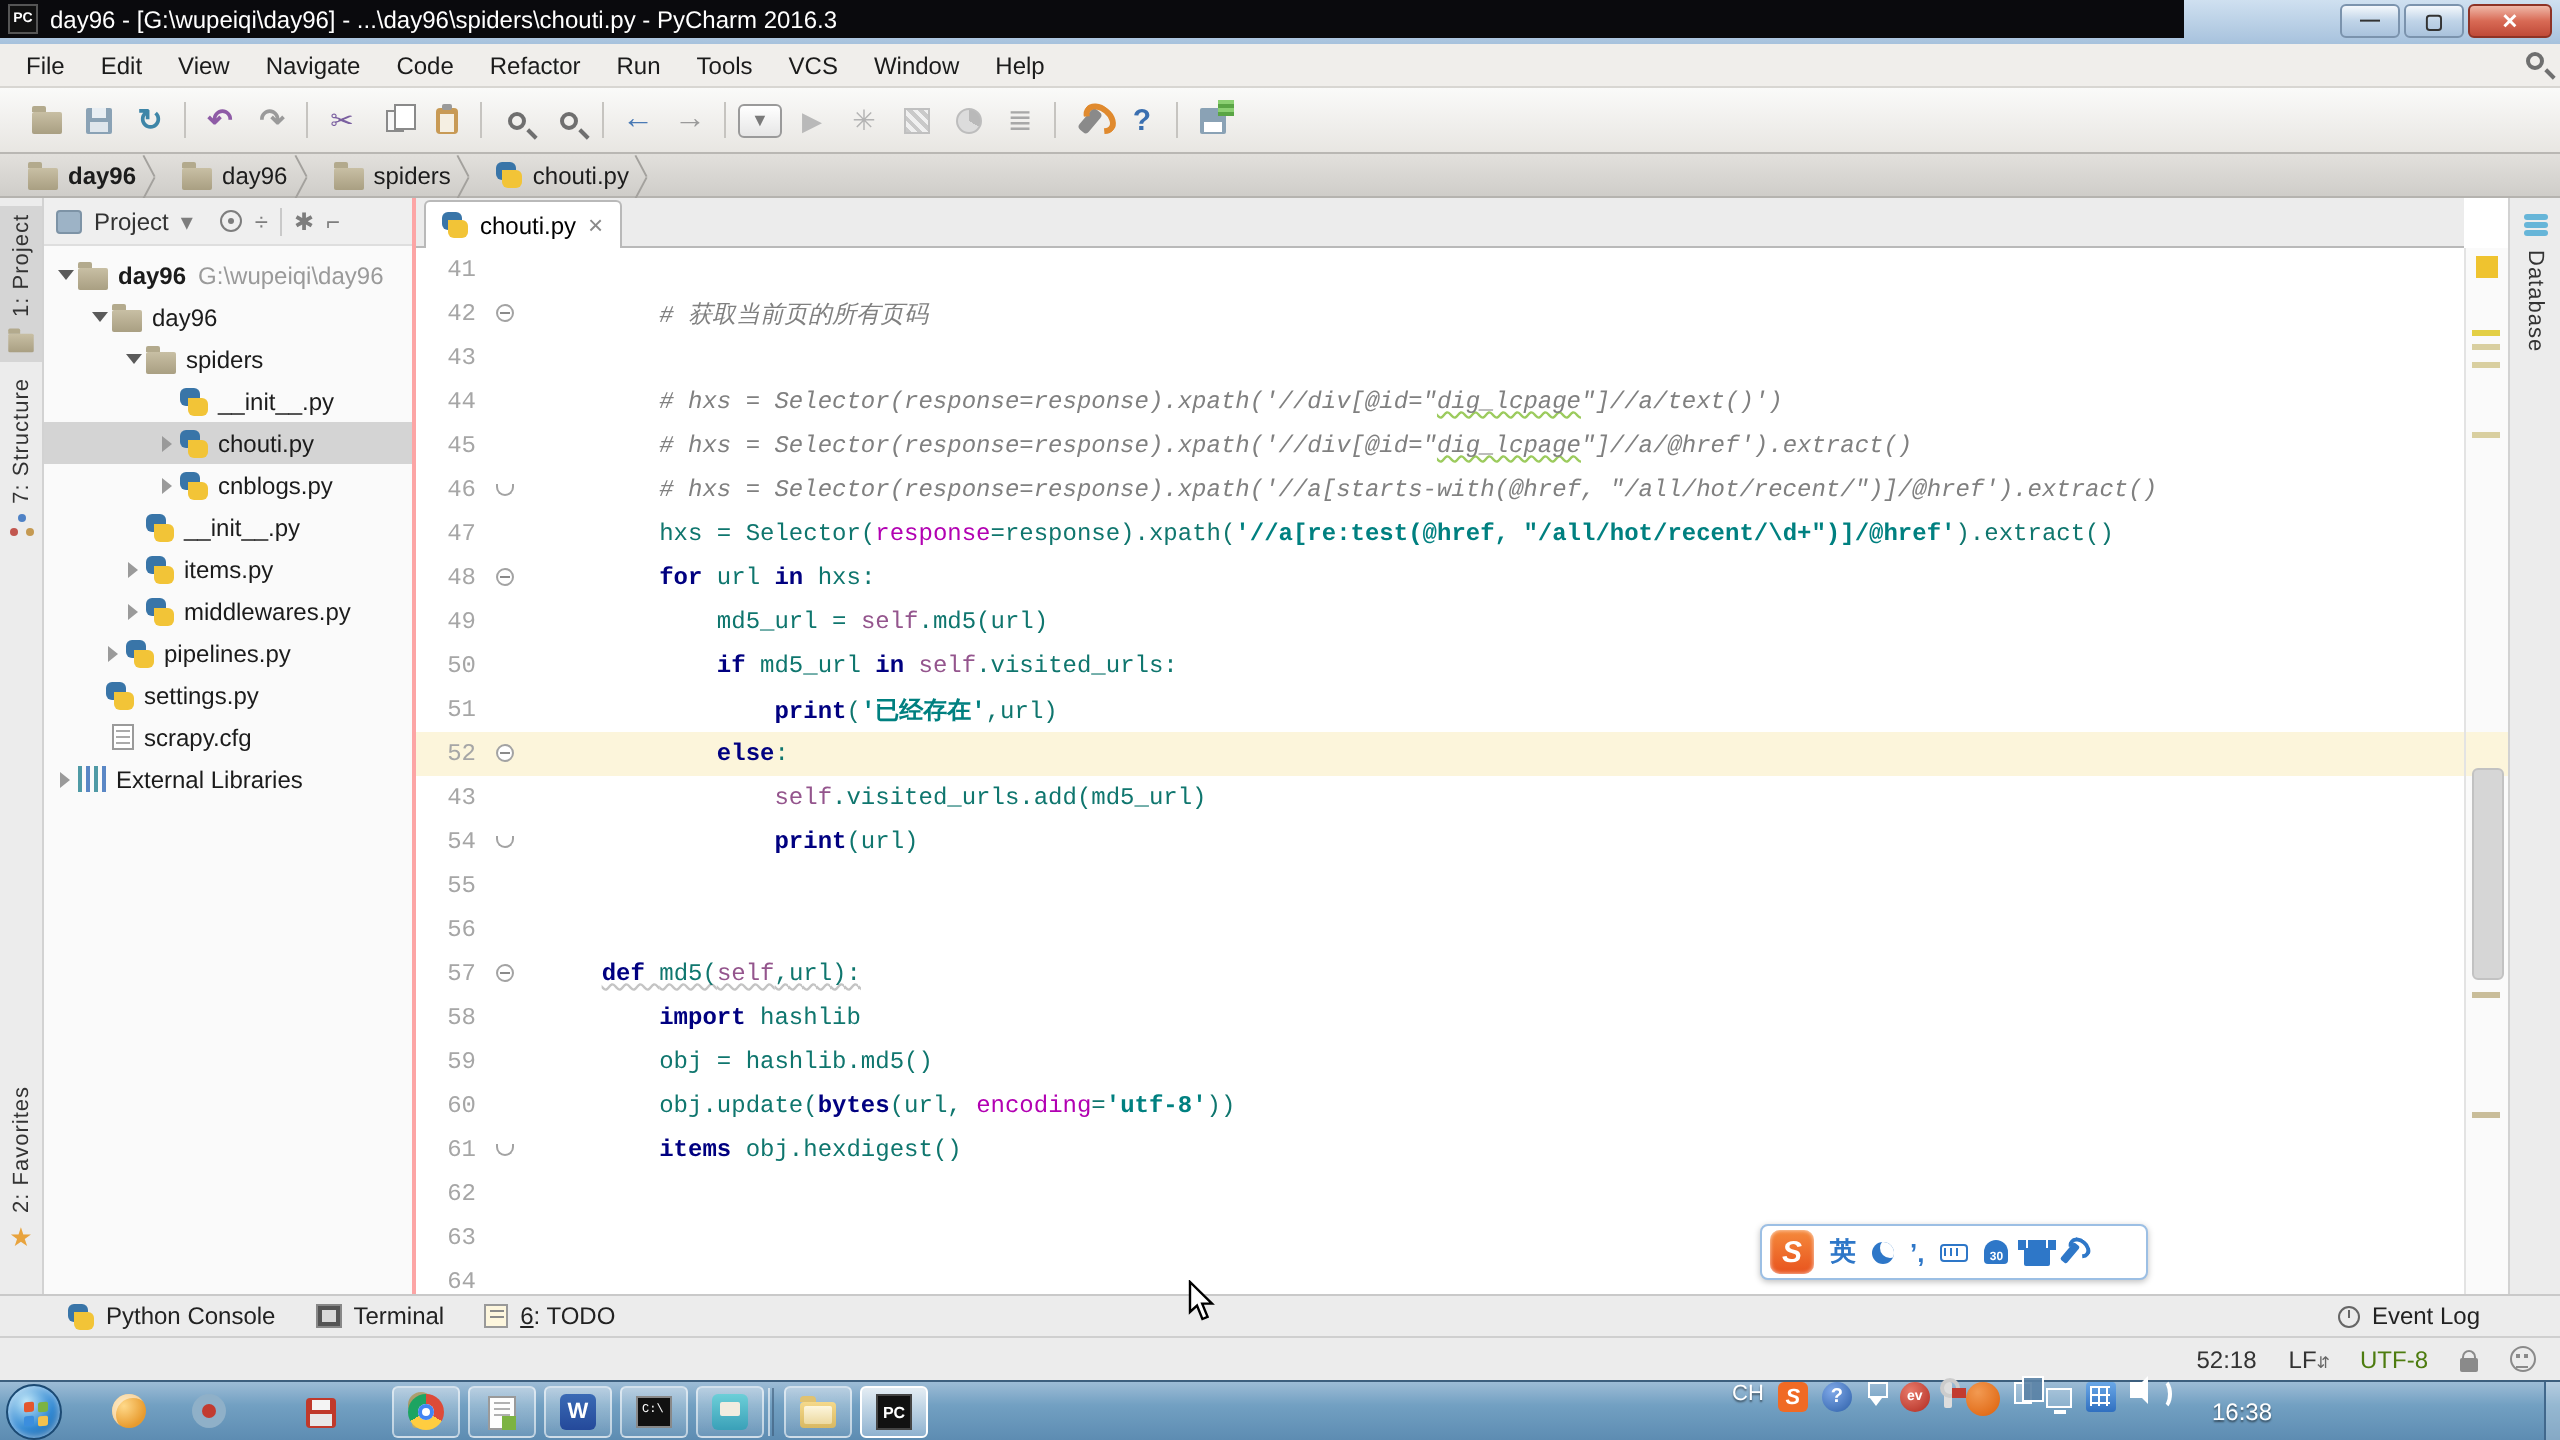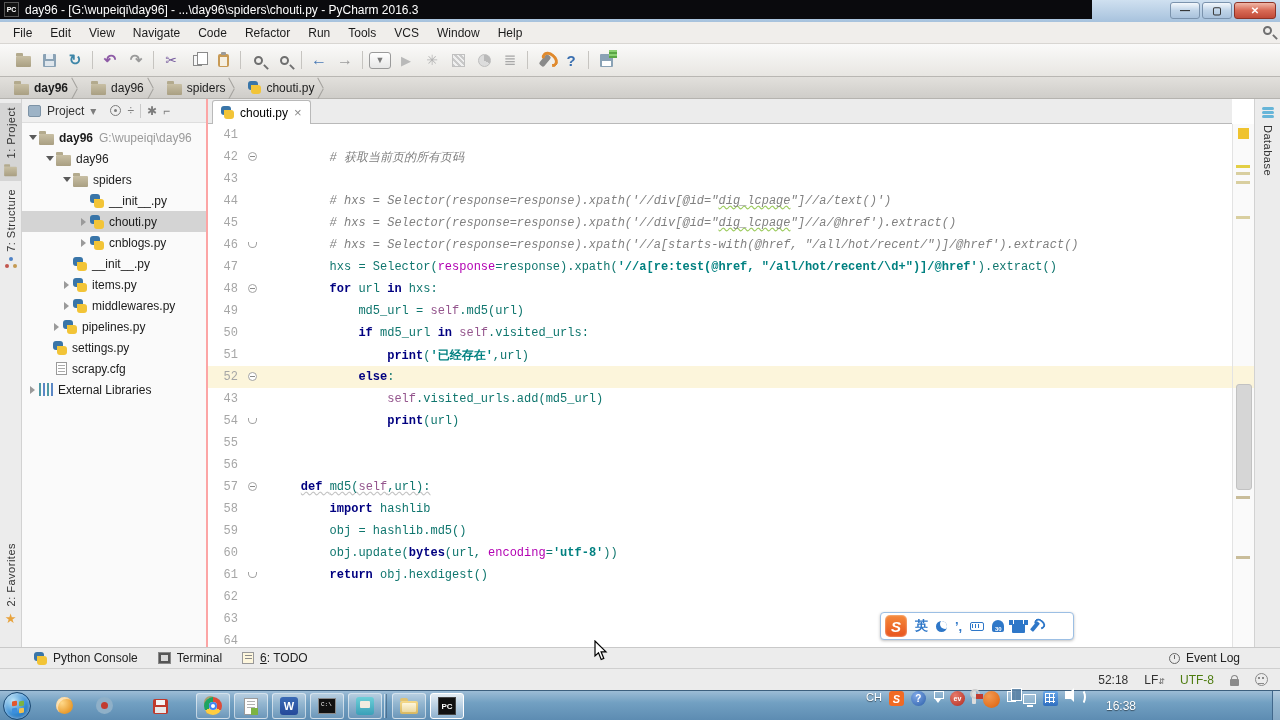--- a/index.html
+++ b/index.html
@@ -625,21 +625,21 @@
         </div>
         <span class="code"><span class="pln">        obj.update(</span><span class="kw">bytes</span><span class="pln">(url, </span><span class="arg">encoding</span><span class="pln">=</span><span class="str">'utf-8'</span><span class="pln">))</span></span>
       </div>
       <div class="row">
         <div class="gut">
           <span class="lnum">61</span>
           <span class="foldc">
             <span class="fold-end"></span>
           </span>
         </div>
-        <span class="code"><span class="pln">        </span><span class="kw">return</span><span class="pln"> obj.hexdigest()</span></span>
+        <span class="code"><span class="pln">        </span><span class="kw">items</span><span class="pln"> obj.hexdigest()</span></span>
       </div>
       <div class="row">
         <div class="gut">
           <span class="lnum">62</span>
           <span class="foldc"></span>
         </div>
         <span class="code"></span>
       </div>
       <div class="row">
         <div class="gut">

